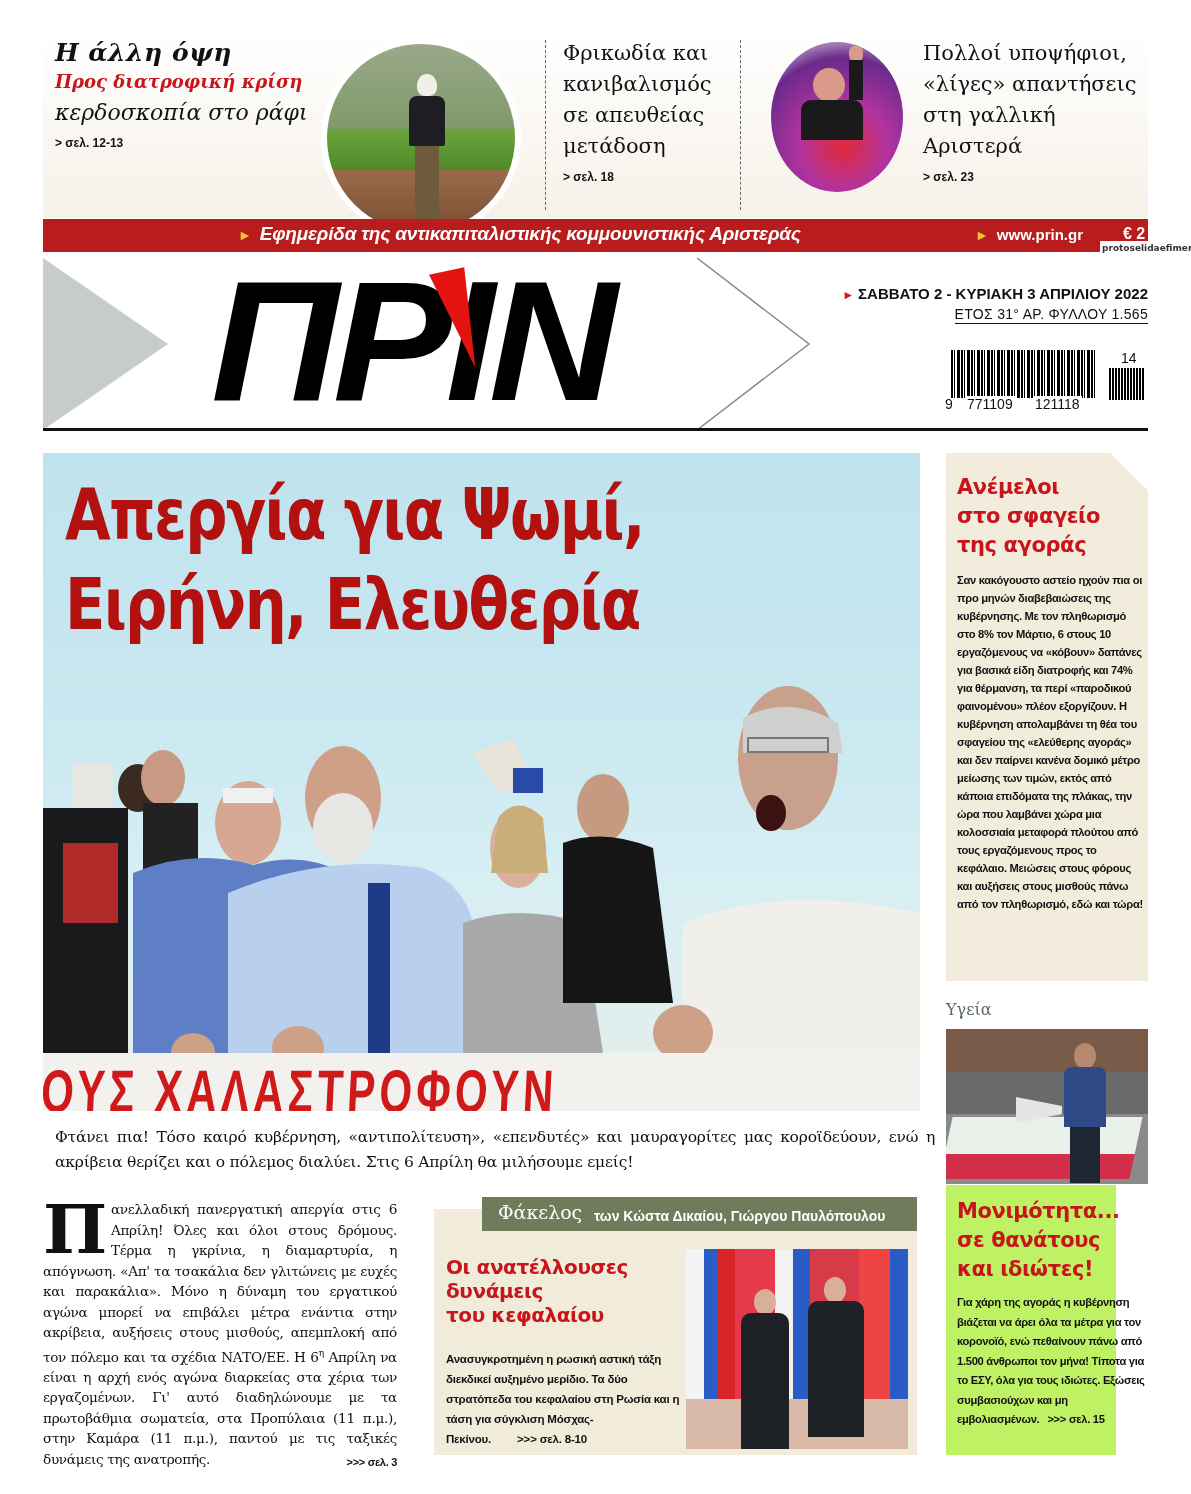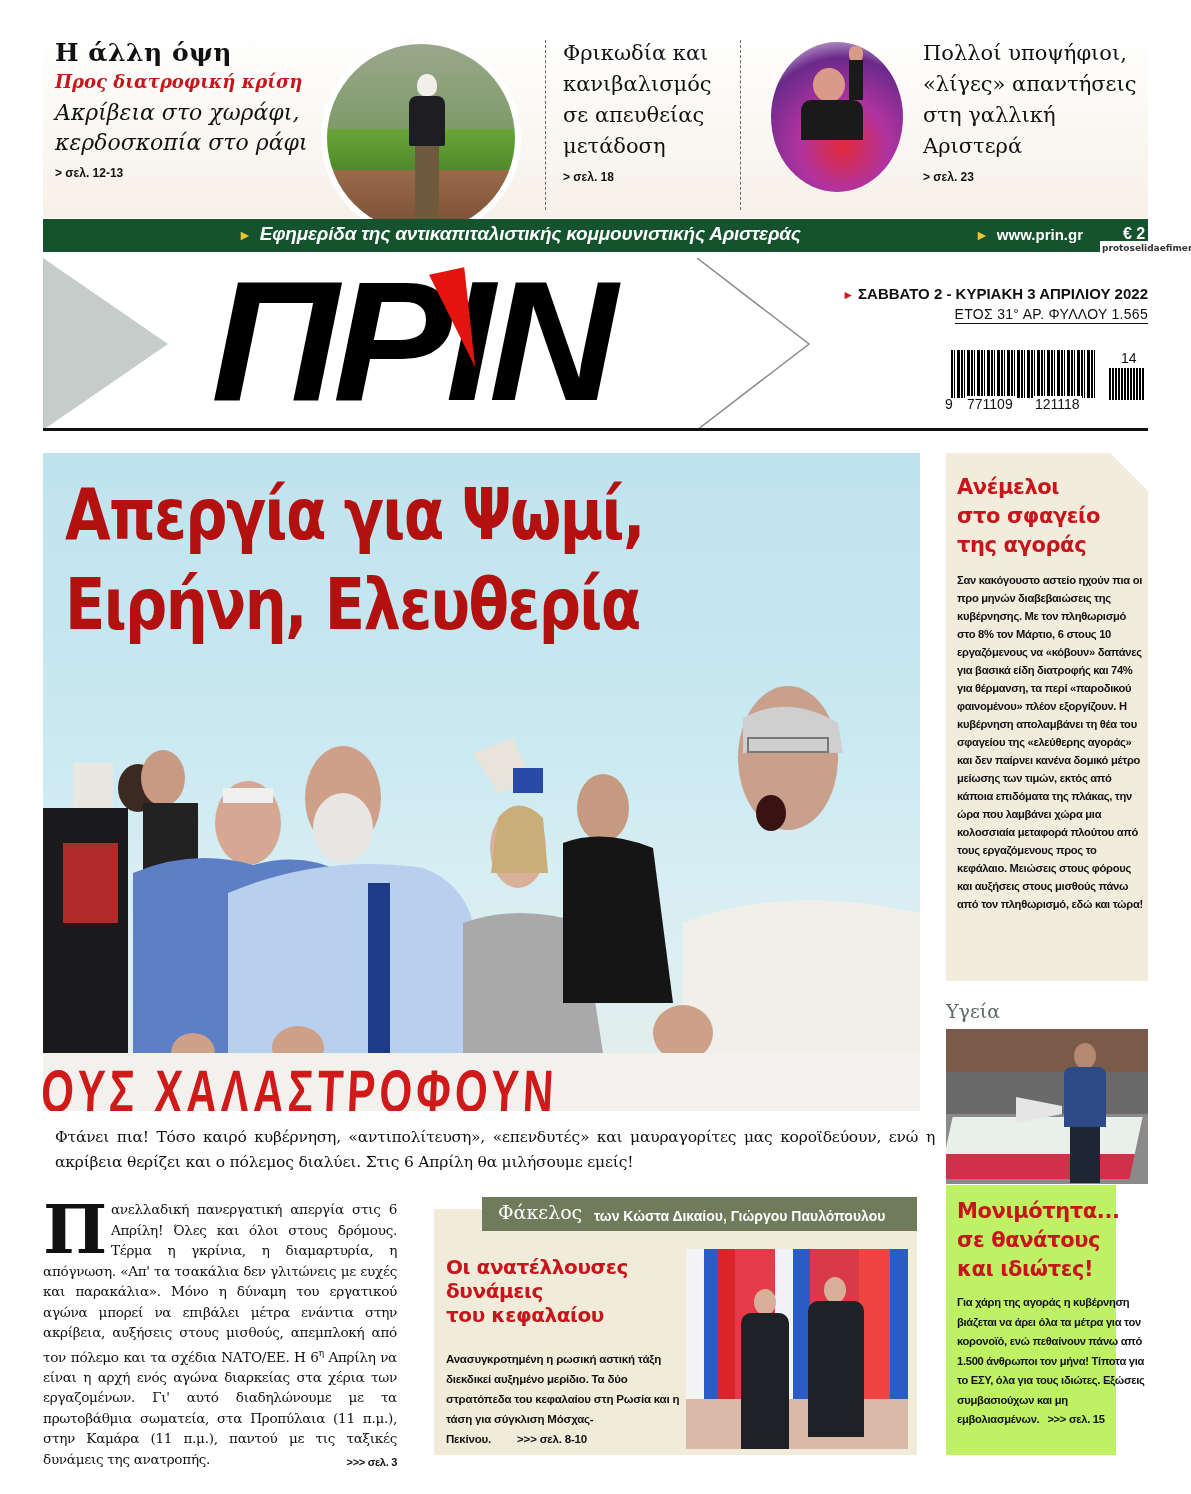--- a/index.html
+++ b/index.html
@@ -6,21 +6,21 @@
   html, body { width: 1191px; height: 1494px; background: #ffffff; overflow: hidden; }
   body { position: relative; font-family: "DejaVu Serif", serif; color: #111; }
 
   
   .teasers {
     position: absolute; left: 43px; top: 30px; width: 1105px; height: 188px;
     background: linear-gradient(180deg, #ffffff 0%, #f6f1e8 100%);
   }
   .teaser { position: absolute; top: 0; height: 188px; }
   .t1 { left: 0; width: 300px; padding-left: 12px; }
-  .t1 .kicker { font-family: "DejaVu Serif", serif; font-weight: bold; font-size: 25px; margin-top: 8px; letter-spacing: 0.5px; }
+  .t1 .kicker { font-family: "DejaVu Serif", serif; font-style: italic; font-weight: bold; font-size: 25px; margin-top: 8px; letter-spacing: 0.5px; }
   .t1 .sub { font-family: "DejaVu Serif", serif; font-style: italic; font-weight: bold; font-size: 18px; color: #c8151b; margin-top: 4px; }
   .t1 .title { font-family: "DejaVu Serif", serif; font-style: italic; font-size: 22px; line-height: 30px; margin-top: 6px; }
   .pageref { font-family: "Liberation Sans", sans-serif; font-weight: bold; font-size: 12px; margin-top: 8px; }
 
   .photo-circle {
     position: absolute; border-radius: 50%; overflow: hidden; background: #fff;
   }
   .c1 { left: 278px; top: 8px; width: 200px; height: 200px; border: 6px solid #fff; }
   .c1 .sky { position:absolute; left:0; top:0; width:100%; height:45%; background: linear-gradient(#9aa88a, #7f9a6a); }
   .c1 .field { position:absolute; left:0; top:45%; width:100%; height:22%; background: linear-gradient(#6aa53a,#4f8a2a); }
@@ -36,21 +36,21 @@
   .t3 { left: 880px; width: 225px; }
   .c2 { left: 728px; top: 12px; width: 132px; height: 150px; border-radius: 50%; background: radial-gradient(circle at 55% 70%, #e02a3a 0%, #b033a0 35%, #6a2a8a 70%, #ffffff 100%); }
   .c2 .face { position:absolute; left:42px; top:26px; width:32px; height:34px; background:#d99a8a; border-radius:50%; }
   .c2 .fist { position:absolute; left:78px; top:4px; width:14px; height:16px; background:#d99a8a; border-radius:40%; }
   .c2 .arm { position:absolute; left:78px; top:18px; width:14px; height:40px; background:#1a1a1a; }
   .c2 .coat { position:absolute; left:30px; top:58px; width:62px; height:40px; background:#1a1a1a; border-radius:10px 10px 0 0; }
 
   
   .redbar {
     position: absolute; left: 43px; top: 219px; width: 1105px; height: 33px;
-    background: #14532d; color: #fff;
+    background: #b91c1c; color: #fff;
   }
   .redbar .tagline { position: absolute; left: 195px; top: 4px; font-family: "Liberation Sans", sans-serif; font-style: italic; font-weight: bold; font-size: 19px; letter-spacing: -0.2px; }
   .redbar .tagline .arr, .redbar .web .arr { color: #f4c430; font-style: normal; font-size: 14px; margin-right: 8px; }
   .redbar .web { position: absolute; left: 932px; top: 7px; font-family: "Liberation Sans", sans-serif; font-weight: bold; font-size: 15px; }
   .redbar .price { position: absolute; left: 1080px; top: 6px; font-family: "Liberation Sans", sans-serif; font-weight: bold; font-size: 16px; }
   .watermark {
     position: absolute; left: 1100px; top: 241px; width: 91px; height: 17px;
     background: #fff; font-family: "DejaVu Sans", sans-serif; font-size: 9px; font-weight: bold; color: #333; padding: 2px 2px;
   }
 
@@ -115,21 +115,21 @@
   .fakelos .photo .hd { position:absolute; width: 22px; height: 26px; border-radius: 50%; background: #d8b09a; left: 13px; top: 0; }
   .fakelos .photo .bd { position:absolute; left: 0; top: 24px; width: 100%; height: 136px; background: #1e2126; border-radius: 10px 10px 0 0; }
 
   
   .side1 { position: absolute; left: 946px; top: 453px; width: 202px; height: 528px; background: #f2ecdd; }
   .side-title { font-family: "DejaVu Sans", sans-serif; font-weight: bold; color: #c8151b; font-size: 21px; line-height: 29px; letter-spacing: -0.4px; }
   .side1 .side-title { position: absolute; left: 11px; top: 20px; }
   .side-text { font-family: "Liberation Sans", sans-serif; font-weight: bold; font-size: 11.2px; line-height: 18px; letter-spacing: -0.3px; }
   .side1 .side-text { position: absolute; left: 11px; top: 118px; width: 190px; }
 
-  .section-label { position: absolute; left: 946px; top: 1000px; font-family: "DejaVu Serif", serif; font-size: 19px; color: #5b6a63; }
+  .section-label { position: absolute; left: 946px; top: 1000px; font-family: "DejaVu Serif", serif; font-size: 16px; color: #5b6a63; }
   .side-photo { position: absolute; left: 946px; top: 1029px; width: 202px; height: 155px; overflow: hidden;
     background: linear-gradient(180deg, #7a5a48 0 28%, #6a6a6a 28% 55%, #8a8a8a 55% 100%); }
   .side-photo .mat { position:absolute; left: 0; top: 88px; width: 190px; height: 62px; background: linear-gradient(180deg, #e9efe9 0 60%, #d2304a 60% 100%); transform: skewX(-12deg); }
   .side-photo .speaker { position:absolute; left: 118px; top: 14px; width: 42px; height: 140px; }
   .side-photo .speaker .hd { position:absolute; left: 10px; top: 0; width: 22px; height: 26px; border-radius: 50%; background: #b58870; }
   .side-photo .speaker .bd { position:absolute; left: 0; top: 24px; width: 42px; height: 60px; background: #2d4a86; border-radius: 8px 8px 0 0; }
   .side-photo .speaker .lg { position:absolute; left: 6px; top: 84px; width: 30px; height: 56px; background: #1e2634; }
   .side-photo .mega { position:absolute; left: 70px; top: 68px; width: 46px; height: 26px; background: #e5e5e5; clip-path: polygon(0 0, 100% 35%, 100% 65%, 0 100%); }
 
   .side2 { position: absolute; left: 946px; top: 1185px; width: 170px; height: 270px; background: #bef264; }
@@ -138,21 +138,20 @@
   .side2 .more { margin-left: 8px; }
 </style>
 </head>
 <body>
 
 <div class="teasers">
   <div class="teaser t1">
     <div class="kicker">Η άλλη όψη</div>
     <div class="sub">Προς διατροφική κρίση</div>
     <div class="title">
-      <div>Ακρίβεια στο χωράφι,</div>
       <div>κερδοσκοπία στο ράφι</div>
     </div>
     <div class="pageref">&gt; σελ. 12-13</div>
   </div>
 
   <div class="photo-circle c1">
     <div class="sky"></div>
     <div class="field"></div>
     <div class="soil"></div>
     <div class="man">

